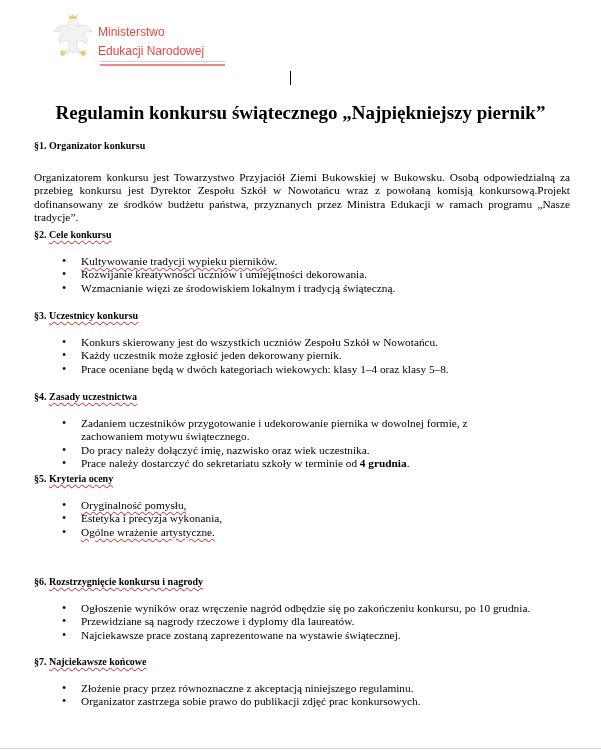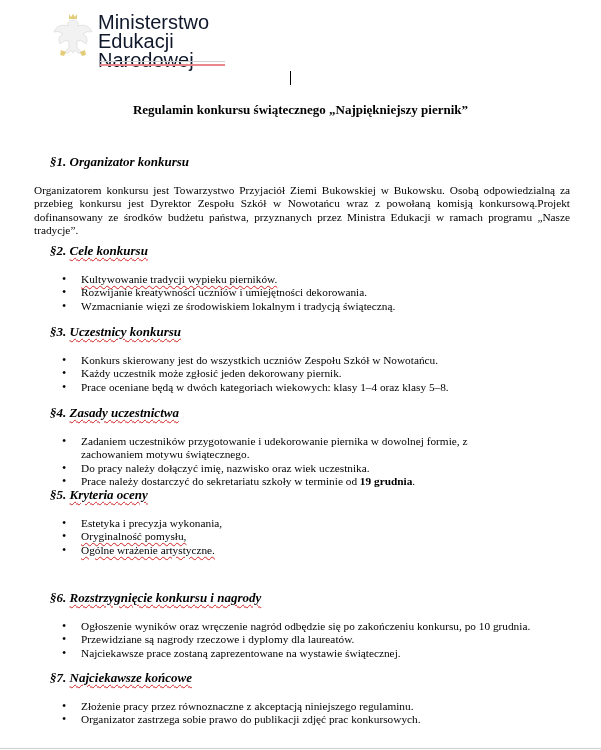--- a/index.html
+++ b/index.html
@@ -1,26 +1,26 @@
 <!DOCTYPE html>
 <html><head>
 <meta charset="utf-8">
 <style>
   html, body { margin: 0; padding: 0; background: #ffffff; }
   body { width: 601px; height: 750px; position: relative; overflow: hidden; font-family: "Liberation Serif", serif; color: #000; }
   .logo { position: absolute; left: 50px; top: 12px; width: 200px; height: 50px; }
   .eagle { position: absolute; left: 2px; top: 0; width: 42px; height: 46px; }
-  .logo-text { position: absolute; left: 48px; top: 1px; font-family: "Liberation Sans", sans-serif; color: #0f172a; font-size: 20px; line-height: 19px; }
+  .logo-text { position: absolute; left: 48px; top: 11px; font-family: "Liberation Sans", sans-serif; color: #ef4444; font-size: 12px; line-height: 19px; }
   .logo-line-gray { position: absolute; left: 50px; top: 49px; width: 125px; height: 1px; background: #d0d0d0; }
   .logo-line-red { position: absolute; left: 50px; top: 52px; width: 125px; height: 2px; background: #e8878c; }
   .cursor { position: absolute; left: 290px; top: 71px; width: 1px; height: 14px; background: #000; }
-  .title { position: absolute; left: 0; width: 601px; top: 102px; text-align: center; font-weight: bold; font-size: 13px; }
+  .title { position: absolute; left: 0; width: 601px; top: 102px; text-align: center; font-weight: bold; font-size: 19px; }
   .sec { position: absolute; left: 34px; width: 536px; font-size: 11.3px; line-height: 13.2px; }
-  .sec h2 { margin: 16px; font-size: 13px; font-weight: bold; font-style: italic; }
-  .sec p { margin: 0 0 0 0; text-align: justify; }
+  .sec h2 { margin: 0; font-size: 10px; font-weight: bold; }
+  .sec p { margin: 19px 0 0 0; text-align: justify; }
   .sec ul { list-style: none; margin: 14px 0 0 0; padding: 0; }
   .sec li { position: relative; padding-left: 47px; }
   .sec li::before { content: "•"; position: absolute; left: 28px; top: 0; font-size: 12px; }
   .spell { text-decoration: underline wavy #d02020; text-decoration-thickness: 1px; text-underline-offset: 2px; }
   .bottom-line { position: absolute; left: 0; top: 748px; width: 601px; height: 1px; background: #cfcfcf; }
 </style>
 </head>
 <body>
 
 <div class="logo">
@@ -62,29 +62,29 @@
     <li>Każdy uczestnik może zgłosić jeden dekorowany piernik.</li>
     <li>Prace oceniane będą w dwóch kategoriach wiekowych: klasy 1–4 oraz klasy 5–8.</li>
   </ul>
 </div>
 
 <div class="sec" style="top:390px;">
   <h2><span>§4. </span><span class="spell">Zasady uczestnictwa</span></h2>
   <ul style="padding-right:60px;font-family:Liberation Serif, serif;">
     <li>Zadaniem uczestników przygotowanie i  udekorowanie piernika w dowolnej formie, z zachowaniem motywu świątecznego.</li>
     <li>Do pracy należy dołączyć imię, nazwisko oraz wiek uczestnika.</li>
-    <li><span>Prace należy dostarczyć do sekretariatu szkoły w terminie od </span><b>19 grudnia</b><span>.</span></li>
+    <li><span>Prace należy dostarczyć do sekretariatu szkoły w terminie od </span><b>4 grudnia</b><span>.</span></li>
   </ul>
 </div>
 
 <div class="sec" style="top:472px;">
   <h2><span>§5. </span><span class="spell">Kryteria oceny</span></h2>
   <ul>
+    <li><span class="spell">Oryginalność pomysłu,</span></li>
     <li>Estetyka i precyzja wykonania,</li>
-    <li><span class="spell">Oryginalność pomysłu,</span></li>
     <li><span class="spell">Ogólne wrażenie artystyczne.</span></li>
   </ul>
 </div>
 
 <div class="sec" style="top:575px;">
   <h2><span>§6. </span><span class="spell">Rozstrzygnięcie konkursu i nagrody</span></h2>
   <ul>
     <li>Ogłoszenie wyników oraz wręczenie nagród odbędzie się po zakończeniu konkursu, po 10 grudnia.</li>
     <li>Przewidziane są nagrody rzeczowe i dyplomy dla laureatów.</li>
     <li>Najciekawsze prace zostaną zaprezentowane na wystawie świątecznej.</li>

